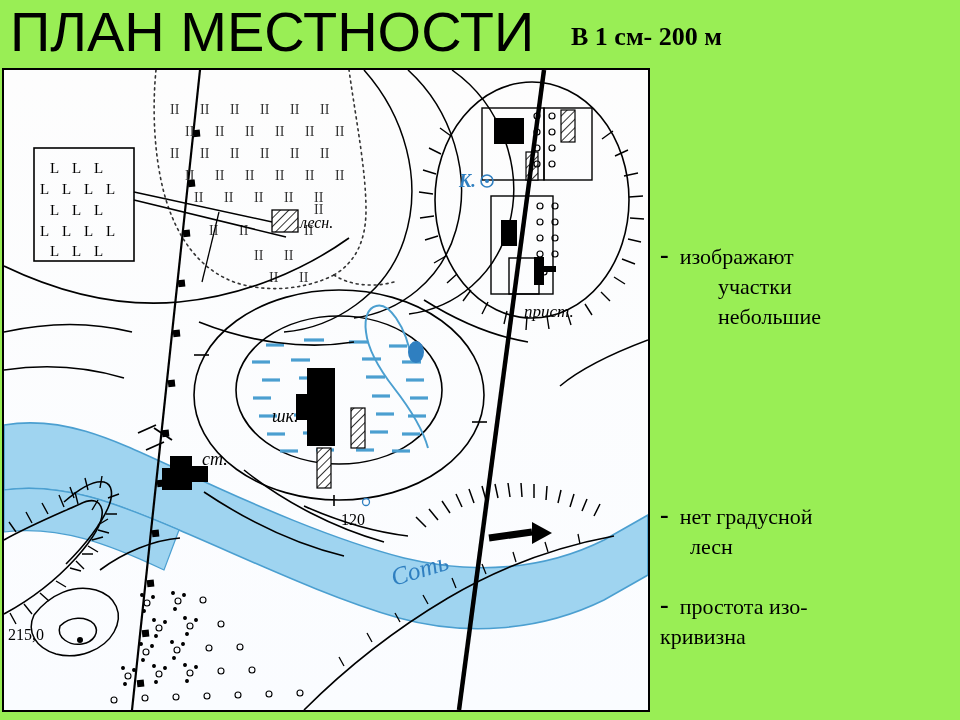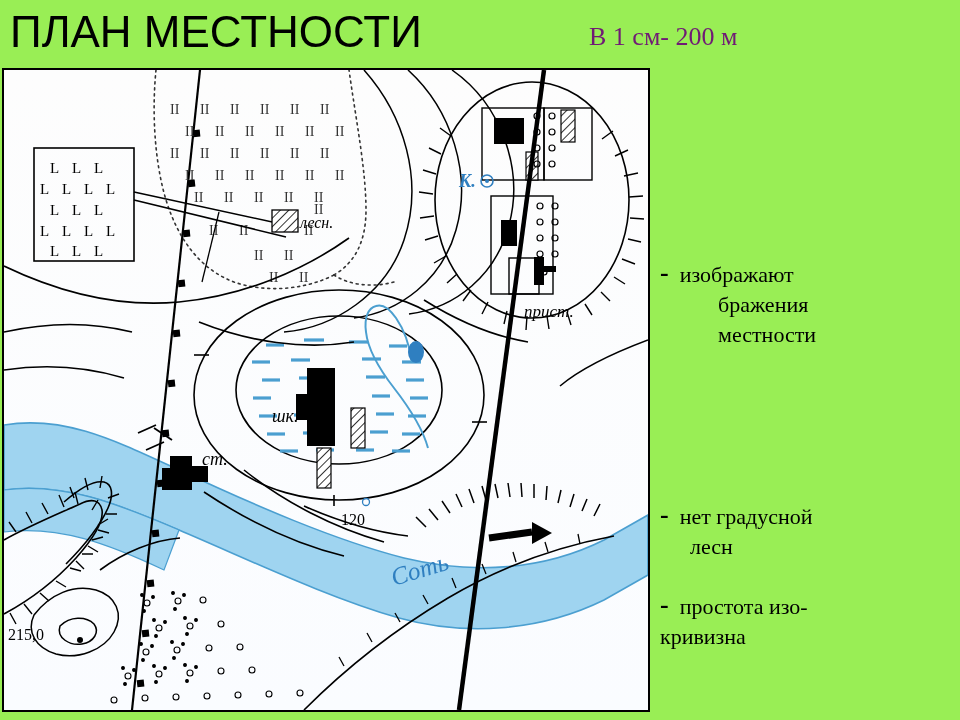--- a/index.html
+++ b/index.html
@@ -6,27 +6,27 @@
   body{
     width:960px;height:720px;overflow:hidden;
     background:#99ee55;
     font-family:"Liberation Serif", serif;
     position:relative;
   }
   
   #title{
     position:absolute;left:10px;top:8px;
     font-family:"Liberation Sans", sans-serif;
-    font-size:44px;line-height:48px;font-weight:400;
+    font-size:56px;line-height:48px;font-weight:400;
     color:#000;letter-spacing:0px;white-space:nowrap;
   }
   #scale-note{
-    position:absolute;left:589px;top:22px;
+    position:absolute;left:571px;top:22px;
     font-family:"Liberation Serif", serif;
-    font-size:26px;font-weight:normal;color:#701a75;
+    font-size:26px;font-weight:bold;color:#000000;
     white-space:nowrap;
   }
   
   #map{
     position:absolute;left:2px;top:68px;
     width:648px;height:644px;
     background:#fbfdff;
     border:2px solid #000;
     box-sizing:border-box;
     overflow:hidden;
@@ -51,21 +51,21 @@
   .note .l1{display:block;}
   .note .l2{display:block;}
   .note .l3{display:block;}
   .note .l4{display:block;}
   .ind1{padding-left:46px;}
   .ind2{padding-left:58px;}
   .ind3{padding-left:30px;}
   .ind0{padding-left:0px;}
   .firstline{white-space:nowrap;}
   #note0{top:2px;}
-  #note1{top:200px;}
+  #note1{top:182px;}
   #note2{top:442px;}
   #note3{top:532px;}
 </style>
 </head>
 <body>
 
 <div id="title">ПЛАН МЕСТНОСТИ</div>
 <div id="scale-note">В 1 см- 200 м</div>
 
 <div id="map">
@@ -445,22 +445,22 @@
 </svg>
 </div>
 
 <div id="notes">
 
 
   <div class="note" id="note1">
     <span class="l1 firstline">
       <span class="dash">-</span>&nbsp;&nbsp;<span>изображают</span>
     </span>
-    <span class="l3 ind2">бражения</span>
-    <span class="l4 ind2">местности</span>
+    <span class="l3 ind2">участки</span>
+    <span class="l4 ind2">небольшие</span>
   </div>
 
   <div class="note" id="note2">
     <span class="l1 firstline">
       <span class="dash">-</span>&nbsp;&nbsp;<span>нет градусной</span>
     </span>
     <span class="l2 ind3">лесн</span>
   </div>
 
   <div class="note" id="note3">

